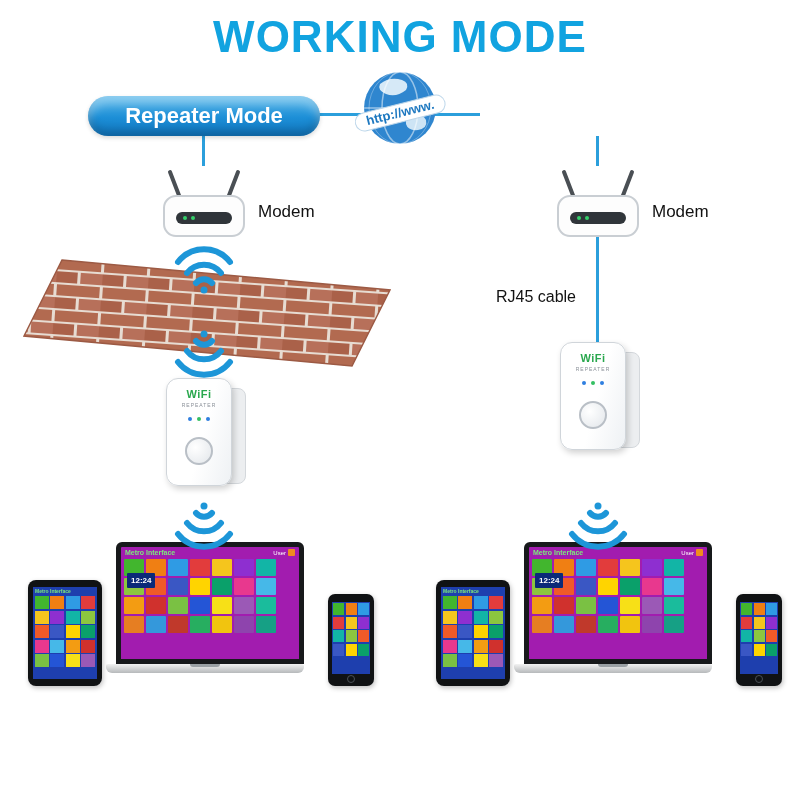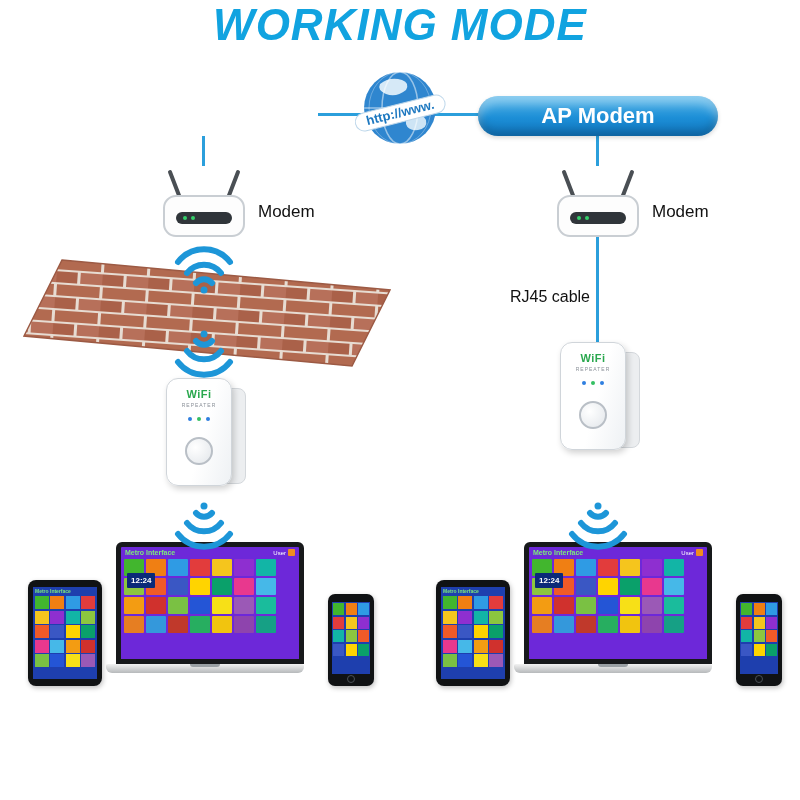--- a/index.html
+++ b/index.html
@@ -1,20 +1,20 @@
 <!DOCTYPE html>
 <html><head>
 <meta charset="utf-8">
 <style>
   html,body{margin:0;padding:0;background:#ffffff;}
   .canvas{position:relative;width:800px;height:800px;background:#ffffff;overflow:hidden;
           font-family:"Liberation Sans",sans-serif;}
 
-  .title{position:absolute;top:0;left:0;width:100%;text-align:center;
-         font-size:44px;font-weight:800;letter-spacing:1px;color:#11a3e0;font-style:italic;}
+  .title{position:absolute;top:12px;left:0;width:100%;text-align:center;
+         font-size:44px;font-weight:800;letter-spacing:1px;color:#11a3e0;}
 
   .line{position:absolute;background:#2b9fdc;z-index:0;}
   .hline-pills{left:318px;top:113px;width:162px;height:3px;}
   .vline-left{left:202px;top:136px;width:3px;height:30px;}
   .vline-right{left:596px;top:136px;width:3px;height:30px;}
   .rj45-line{left:596px;top:236px;width:3px;height:106px;}
 
   .pill{position:absolute;height:40px;border-radius:20px;display:flex;align-items:center;justify-content:center;
         background:linear-gradient(180deg,#54b6ea 0%,#1c8ed6 55%,#1178c2 100%);
         color:#ffffff;font-size:22px;font-weight:700;z-index:2;
@@ -33,21 +33,21 @@
 
   .wifi{position:absolute;z-index:5;}
   .wifi.flip{transform:rotate(180deg);}
   .wifi-1{left:172px;top:242px;}
   .wifi-2{left:172px;top:326px;}
   .wifi-3{left:172px;top:498px;}
   .wifi-4{left:566px;top:498px;}
 
   .wall{position:absolute;left:12px;top:254px;z-index:1;}
 
-  .rj45-label{position:absolute;left:498px;top:288px;width:92px;text-align:right;
+  .rj45-label{position:absolute;left:484px;top:288px;width:92px;text-align:right;
               font-size:16px;color:#111111;z-index:2;}
 
   .repeater{position:absolute;width:80px;height:114px;z-index:4;}
   .repeater-left{left:166px;top:378px;}
   .repeater-right{left:560px;top:342px;}
   .outlet-plate{position:absolute;right:0;top:10px;width:58px;height:94px;background:#eceef0;
                 border:1px solid #d4d8dc;border-radius:8px;}
   .repeater-body{position:absolute;left:0;top:0;width:64px;height:106px;
                  background:linear-gradient(105deg,#ffffff 55%,#eef1f4);
                  border:1px solid #d0d5da;border-radius:12px;
@@ -60,21 +60,21 @@
   .led-blue{background:#2f7fe0;}
   .led-green{background:#35c063;}
   .repeater-btn{margin-top:16px;width:24px;height:24px;border-radius:50%;border:2px solid #b9bfc6;
                 background:radial-gradient(circle at 35% 35%,#ffffff,#e2e6ea);}
 
   .device-group{position:absolute;width:365px;height:150px;z-index:3;}
   .group-left{left:20px;top:538px;}
   .group-right{left:428px;top:538px;}
 
   .laptop{position:absolute;left:96px;top:4px;z-index:1;}
-  .laptop-screen{width:178px;height:112px;background:#6d28d9;border:5px solid #17191b;
+  .laptop-screen{width:178px;height:112px;background:#a21caf;border:5px solid #17191b;
                  border-radius:6px 6px 0 0;position:relative;overflow:hidden;}
   .screen-header{display:flex;justify-content:space-between;align-items:center;padding:2px 4px;}
   .screen-title{font-size:7px;font-weight:bold;color:#7ce87c;white-space:nowrap;}
   .screen-user{font-size:6px;color:#ffffff;display:flex;align-items:center;gap:2px;}
   .avatar{width:7px;height:7px;background:#f08c1e;display:inline-block;border-radius:1px;}
   .tile-grid{display:grid;gap:2px;padding:1px 3px;}
   .laptop-grid{grid-template-columns:repeat(7,20px);}
   .laptop-screen .tile{height:17px;border-radius:1px;}
   .clock-tile{position:absolute;left:6px;top:26px;background:#0b2a78;color:#ffffff;
               font-size:8px;font-weight:bold;padding:3px 4px;border-radius:1px;z-index:2;}
@@ -109,21 +109,21 @@
 
 <div class="canvas">
 
   <div class="title">WORKING MODE</div>
 
   <div class="line hline-pills"></div>
   <div class="line vline-left"></div>
   <div class="line vline-right"></div>
   <div class="line rj45-line"></div>
 
-  <div class="pill pill-right">AP Modem</div>
+  <div class="pill pill-left">Repeater Mode</div>
 
   <div class="globe">
     <svg width="96" height="92" viewBox="0 0 96 92">
       <circle cx="48" cy="44" r="36" fill="#2f86cf"></circle>
       <path d="M28 20 q10 -8 22 -4 q8 3 4 10 q-10 8 -20 4 q-9 -4 -6 -10z" fill="#e9f4fb" opacity="0.9"></path>
       <path d="M58 52 q12 -4 16 4 q2 8 -8 10 q-10 1 -12 -6 q-1 -6 4 -8z" fill="#e9f4fb" opacity="0.85"></path>
       <path d="M22 50 q8 -2 10 5 q1 7 -7 8 q-8 0 -9 -6 q0 -5 6 -7z" fill="#dff0fa" opacity="0.8"></path>
       <ellipse cx="48" cy="44" rx="18" ry="36" fill="none" stroke="#ffffff" stroke-opacity="0.5" stroke-width="1.5"></ellipse>
       <ellipse cx="48" cy="44" rx="31" ry="36" fill="none" stroke="#ffffff" stroke-opacity="0.3" stroke-width="1"></ellipse>
       <line x1="12" y1="44" x2="84" y2="44" stroke="#ffffff" stroke-opacity="0.5" stroke-width="1.5"></line>

